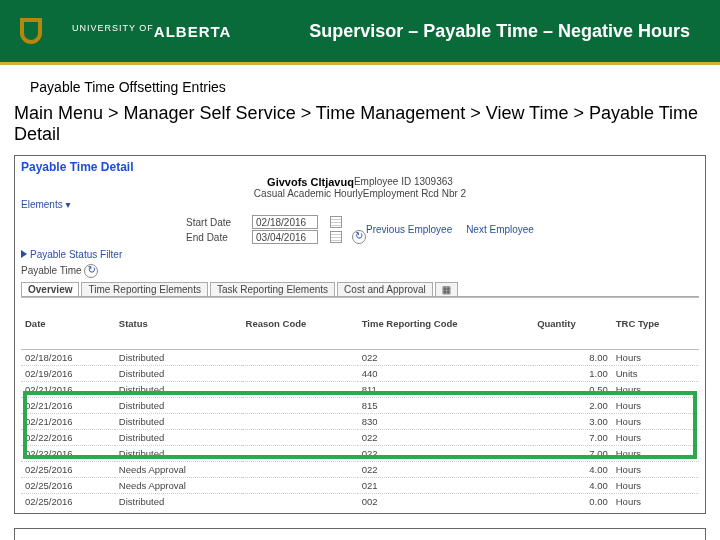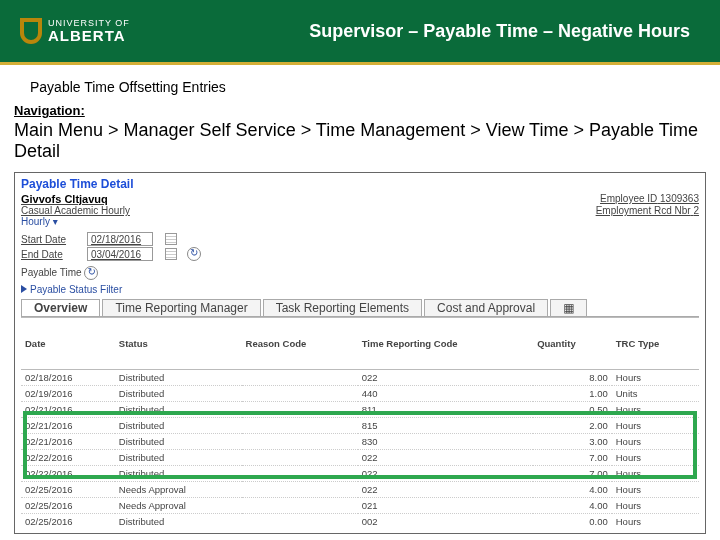--- a/index.html
+++ b/index.html
@@ -3,21 +3,21 @@
 <meta charset="utf-8">
 <style>
   * { box-sizing: border-box; margin: 0; padding: 0; }
   body { width: 720px; height: 540px; font-family: Arial, sans-serif; background: #fff; color: #000; overflow: hidden; }
   
   .header { background: #0a6b3a; height: 62px; display: flex; align-items: center; padding: 0 20px; position: relative; }
   .logo { display: flex; align-items: center; gap: 6px; }
   .logo-crest { display:flex; flex-direction:column; align-items:center; }
   .shield { width: 22px; height: 26px; background: #b8860b; border-radius: 0 0 11px 11px; position:relative; }
   .shield::before { content:""; position:absolute; top:4px; left:4px; right:4px; bottom:4px; background:#0a6b3a; border-radius:0 0 7px 7px; }
-  .logo-text { display:flex; flex-direction:column; line-height:1; }
+  .logo-text { display:flex; line-height:1;margin-left:24px; }
   .logo-uni { color:#fff; font-size:9px; letter-spacing:1px; }
   .logo-ab { color:#fff; font-size:15px; font-weight:bold; letter-spacing:1px; }
   .hdr-title { color:#fff; font-size:18px; font-weight:bold; margin-left:auto; margin-right:10px; }
   .hdr-stripe { height:3px; background:#d4af37; }
   
   .content { padding: 10px 14px; }
   .page-title { font-size:14px; font-weight:normal; margin: 4px 0 8px 16px; }
   .nav-label { font-size:13px; font-weight:bold; text-decoration: underline; }
   .nav-path { font-size:18px; margin: 2px 0 10px 0; }
   
@@ -27,95 +27,99 @@
   .ss-row { display:flex; gap:10px; margin:1px 0; align-items:center; }
   .ss-lbl { min-width:56px; }
   .ss-inp { border:1px solid #999; background:#fff; padding:0 3px; font-size:10px; height:14px; display:inline-flex; align-items:center; min-width:66px; }
   .cal { width:12px; height:12px; border:1px solid #999; display:inline-block; background: repeating-linear-gradient(#fff,#fff 2px,#ccc 2px,#ccc 3px); margin-left:2px; }
   .ss-link { color:#2a4ea2; cursor:pointer; }
   .refresh { width:14px; height:14px; border:1px solid #888; border-radius:50%; display:inline-block; position:relative; }
   .refresh::after { content:"↻"; position:absolute; top:-1px; left:2px; font-size:10px; color:#2a4ea2; }
   .tri { display:inline-block; width:0; height:0; border-top:4px solid transparent; border-bottom:4px solid transparent; border-left:6px solid #2a4ea2; margin-right:3px; }
   
   .tabbar { display:flex; border-bottom:1px solid #aaa; margin-top:4px; gap:2px; }
-  .tab { border:1px solid #aaa; border-bottom:none; padding:1px 12px; font-size:12px; background:#f4f4f4; }
+  .tab { border:1px solid #aaa; border-bottom:none; padding:1px 6px; font-size:10px; background:#f4f4f4; }
   .tab.active { background:#fff; font-weight:bold; }
   
   table.grid { width:100%; border-collapse:collapse; font-size:9.5px; }
   table.grid th { text-align:left; border-top:1px solid #bbb; border-bottom:1px solid #bbb; padding:20px 4px; font-weight:bold; background:#fff; }
   table.grid td { border-top:1px dotted #ccc; padding:2px 4px; }
   .qty { text-align:right; padding-right:4px; }
   
   .hilite { position:relative; }
   .hilite-box { position:absolute; border:4px solid #2ea84f; left:2px; right:2px; pointer-events:none; }
   
   .note { border:1px solid #666; margin-top:14px; padding:8px 10px; font-size:17px; }
   .note-label { color:#c00; font-weight:bold; text-decoration: underline; }
-  .flex-between { display:flex; justify-content:space-between;text-decoration:underline; }
+  .flex-between { display:flex; justify-content:center; }
 </style>
 </head>
 <body>
 
 <div class="header">
   <div class="logo">
     <div class="logo-crest">
         <div class="shield"></div>
       </div>
     <div class="logo-text">
       <span class="logo-uni">UNIVERSITY OF</span>
       <span class="logo-ab">ALBERTA</span>
     </div>
   </div>
   <div class="hdr-title">Supervisor – Payable Time – Negative Hours</div>
 </div>
 <div class="hdr-stripe"></div>
 
 <div class="content">
   <div class="page-title">Payable Time Offsetting Entries</div>
-  <div class="nav-label">Navigation:</div>
   <div class="nav-path">Main Menu &gt; Manager Self Service &gt; Time Management &gt; View Time &gt; Payable Time Detail</div>
 
   <div class="screenshot">
     <div class="ss-title">Payable Time Detail</div>
     <div class="flex-between">
       <span class="ss-emp">Givvofs Cltjavuq</span>
       <span><span>Employee ID</span> <span>1309363</span></span>
     </div>
     <div class="flex-between">
       <span>Casual Academic Hourly</span>
       <span><span>Employment Rcd Nbr</span> <span>2</span></span>
     </div>
-    <div class="ss-link">Hourly ▾</div>
+    <div class="ss-link">Elements ▾</div>
 
     <div class="flex-between" style="margin-top:4px;">
       <div>
         <div class="ss-row">
           <span class="ss-lbl">Start Date</span>
           <span class="ss-inp">02/18/2016</span>
           <span class="cal"></span>
         </div>
         <div class="ss-row">
           <span class="ss-lbl">End Date</span>
           <span class="ss-inp">03/04/2016</span>
           <span class="cal"></span>
           <span class="refresh"></span>
         </div>
       </div>
-    </div>
+      <div style="align-self:center;">
+        <span class="ss-link">Previous Employee</span>
+        &nbsp;&nbsp;&nbsp;
+        <span class="ss-link">Next Employee</span>
+      </div>
+    </div>
+
+    <div style="margin-top:4px;"><span class="tri"></span><span class="ss-link">Payable Status Filter</span></div>
 
     <div style="margin-top:4px;">
       <span>Payable Time</span>
       <span class="refresh" style="vertical-align:middle;"></span>
     </div>
 
-    <div style="margin-top:4px;"><span class="tri"></span><span class="ss-link">Payable Status Filter</span></div>
-
     <div class="tabbar">
       <div class="tab active">Overview</div>
-      <div class="tab">Time Reporting Manager</div>
+      <div class="tab">Time Reporting Elements</div>
       <div class="tab">Task Reporting Elements</div>
       <div class="tab">Cost and Approval</div>
       <div class="tab">▦</div>
     </div>
 
     <div class="hilite">
       <table class="grid">
         <thead>
             <tr>
           <th>Date</th>

